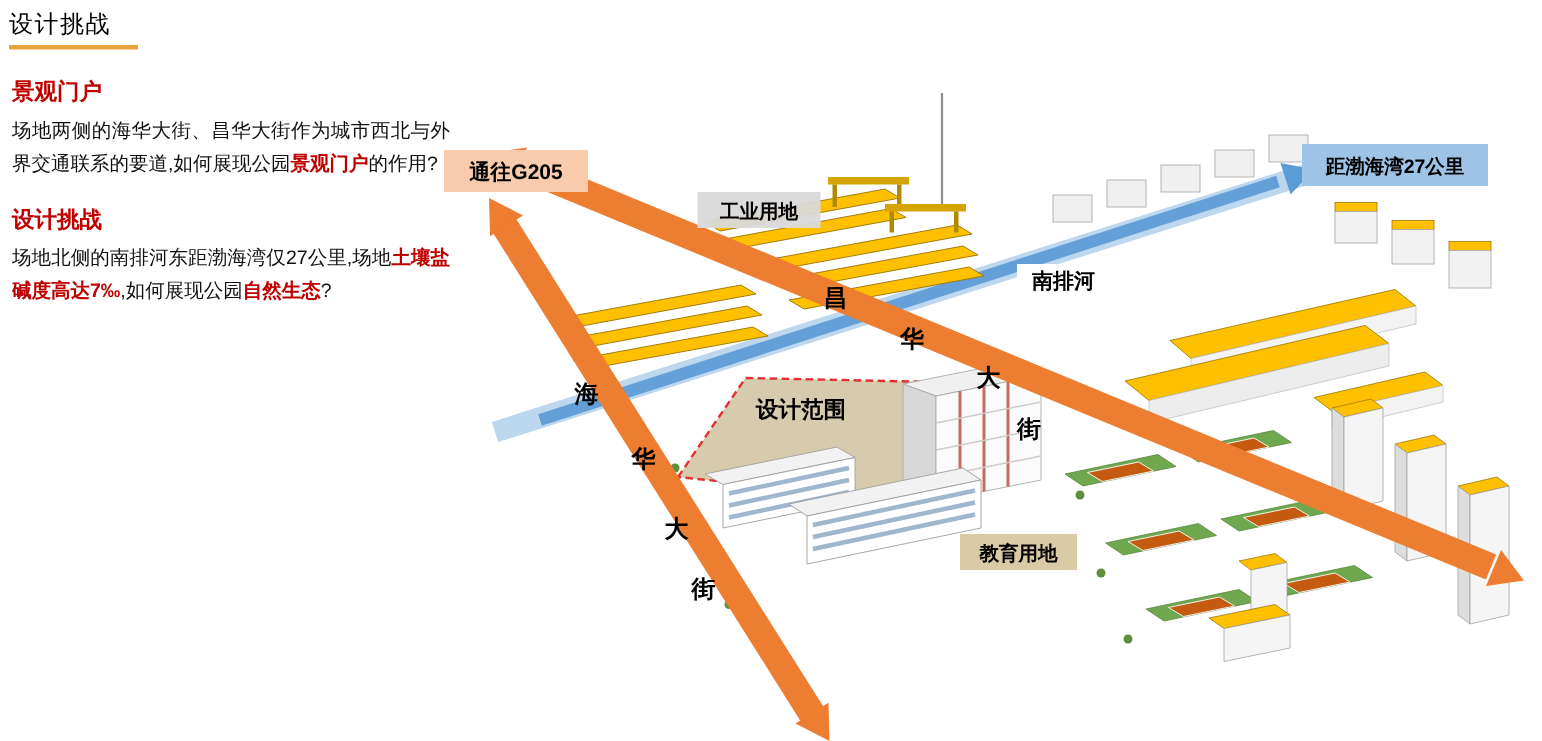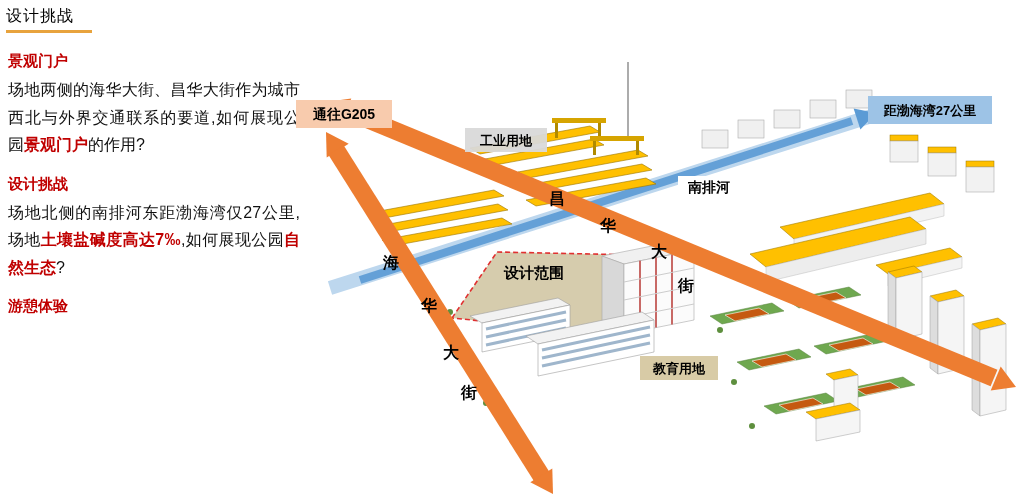--- a/index.html
+++ b/index.html
@@ -5,21 +5,21 @@
   *{margin:0;padding:0;box-sizing:border-box}
   html,body{width:1028px;height:494px;overflow:hidden;background:#ffffff;
     font-family:"Liberation Sans","DejaVu Sans",sans-serif;color:#000}
   .slide{position:relative;width:1028px;height:494px;background:#fff}
   .header{position:absolute;left:6px;top:6px}
   .header h1{font-size:16px;font-weight:normal;letter-spacing:1px;color:#000}
   .title-underline{width:86px;height:3px;background:#E8A33D;margin-top:3px}
   .panel{position:absolute;left:8px;top:52px;width:292px}
   .section{margin-bottom:16px}
   .section h2{font-size:15px;font-weight:bold;color:#C00000;margin-bottom:5px}
-  .section p{font-size:16px;line-height:1.72;color:#111;text-align:justify}
+  .section p{font-size:13px;line-height:1.72;color:#111;text-align:justify}
   .em{color:#C00000;font-weight:bold}
   .map{position:absolute;left:290px;top:44px;width:738px;height:450px}
   .maplabel{font-weight:bold;fill:#000}
 </style>
 </head>
 <body>
 
 <div class="slide">
 
   <div class="header">
@@ -32,21 +32,20 @@
       <h2>景观门户</h2>
       <p><span>场地两侧的海华大街、昌华大街作为城市西北与外界交通联系的要道,如何展现公园</span><span class="em">景观门户</span><span>的作用?</span></p>
     </div>
     <div class="section">
       <h2>设计挑战</h2>
       <p><span>场地北侧的南排河东距渤海湾仅27公里,场地</span><span class="em">土壤盐碱度高达7‰</span><span>,如何展现公园</span><span class="em">自然生态</span><span>?</span></p>
     </div>
     <div class="section">
     </div>
     <div class="section">
-      <h2>游憩体验</h2>
     </div>
   </aside>
 
   <svg class="map" viewBox="0 0 738 450">
 
     <g>
       <line x1="40" y1="244" x2="588" y2="70" stroke="#BDD7EE" stroke-width="14"></line>
       <line x1="70" y1="236" x2="562" y2="77" stroke="#5B9BD5" stroke-width="8" opacity="0.9"></line>
       <polygon points="586,69 570.4,85.6 563.6,64.6" fill="#5B9BD5"></polygon>
     </g>

